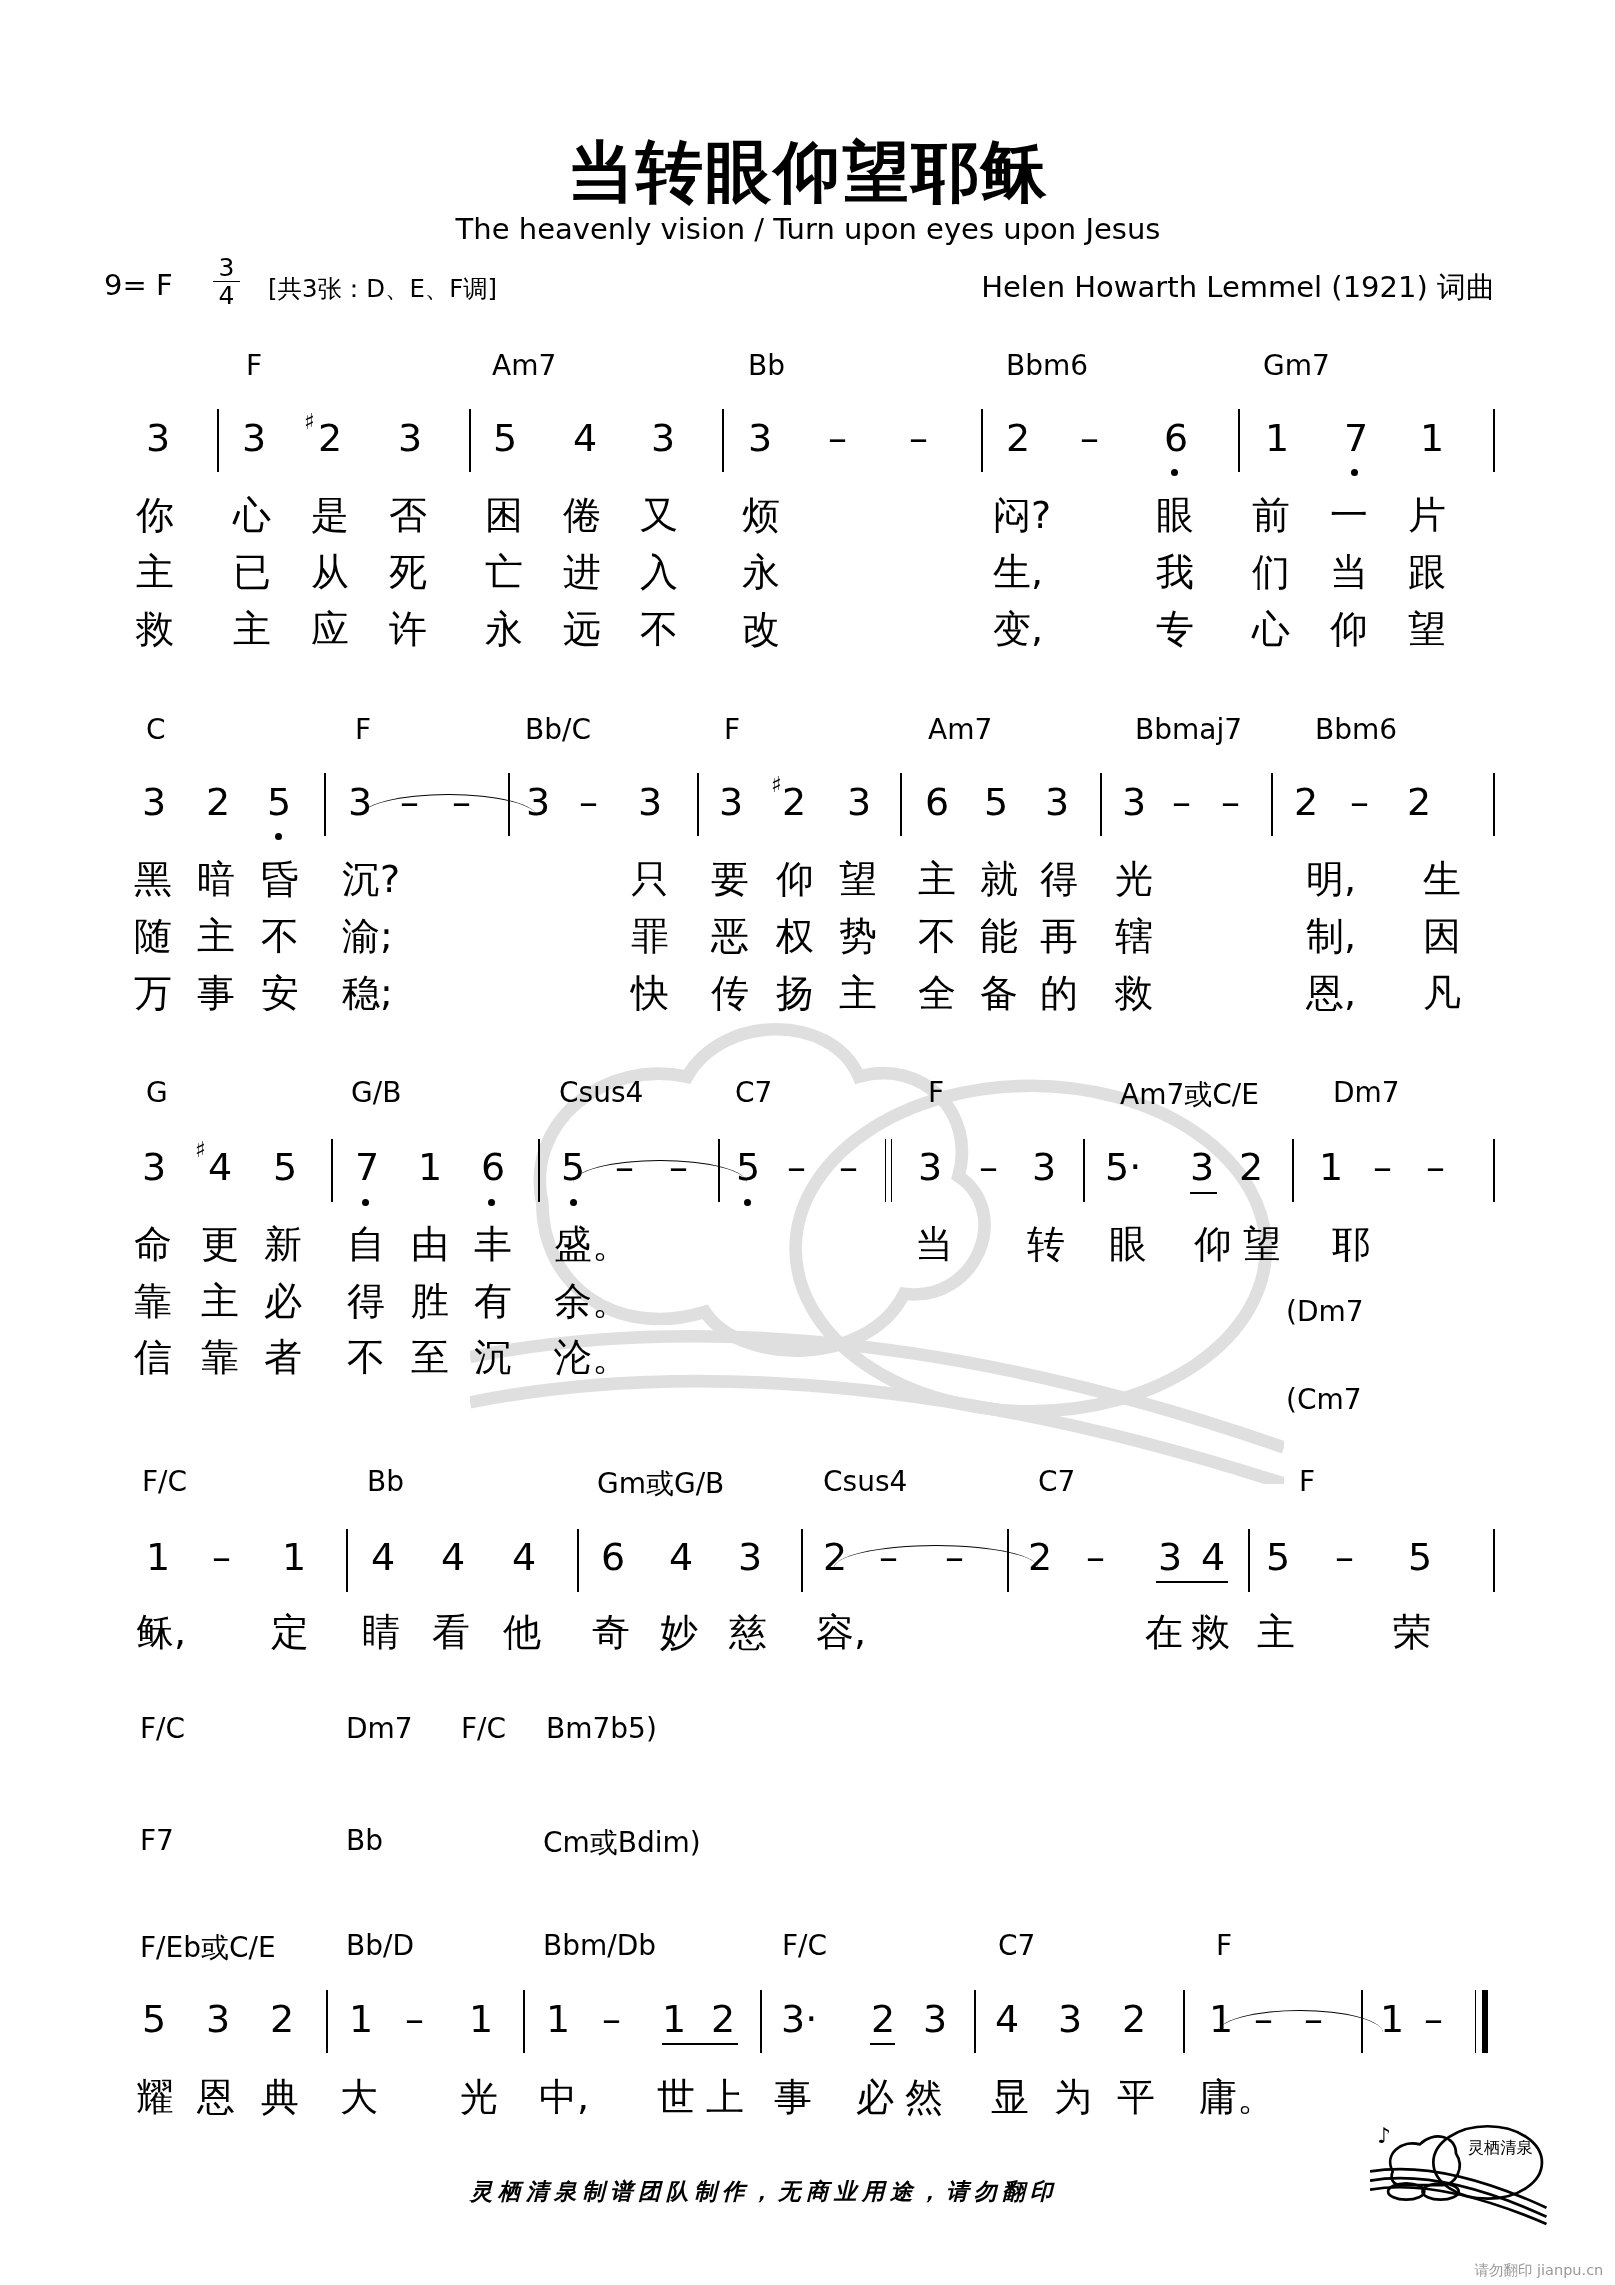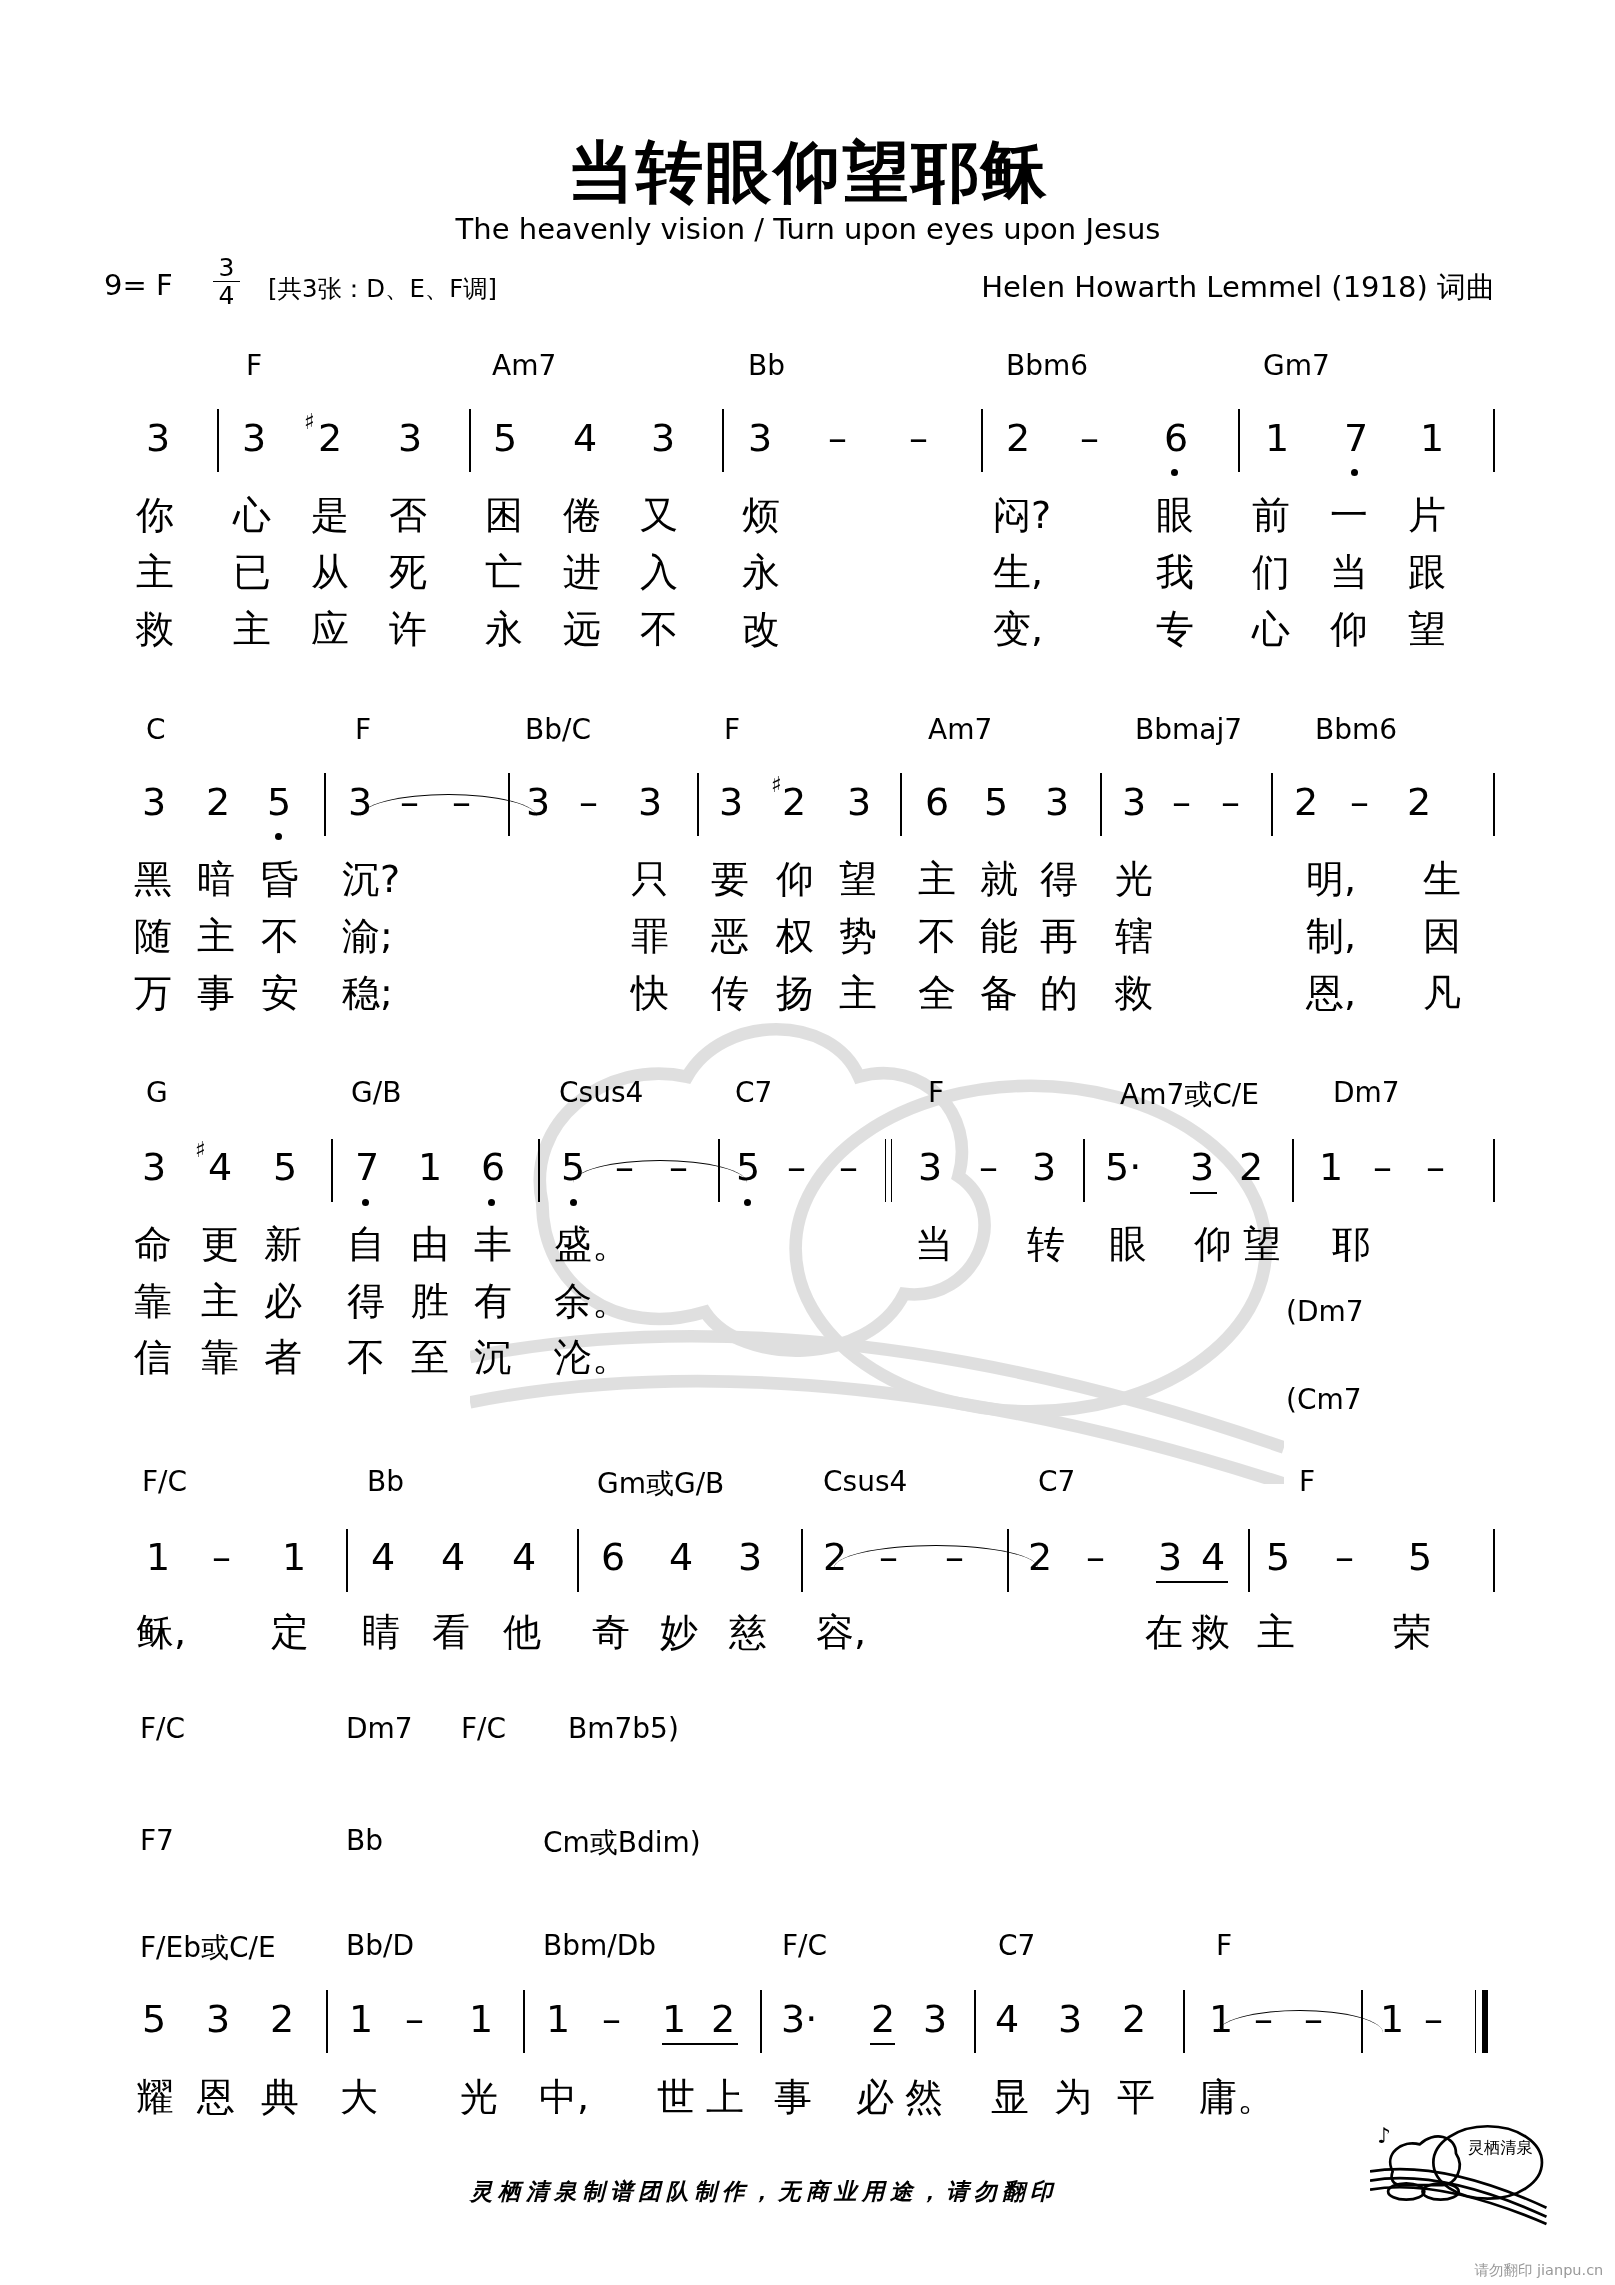--- a/index.html
+++ b/index.html
@@ -43,21 +43,21 @@
 
 <div class="abs title">当转眼仰望耶稣</div>
 <div class="abs subtitle">The heavenly vision / Turn upon eyes upon Jesus</div>
 <div class="abs key">9=  F</div>
 <div class="timesig">
   <div>3</div>
   <div class="bar"></div>
   <div>4</div>
 </div>
 <div class="abs keynote">[共3张：D、E、F调]</div>
-<div class="abs composer">Helen Howarth Lemmel (1918) 词曲</div>
+<div class="abs composer">Helen Howarth Lemmel (1921) 词曲</div>
 
 <div>
   <div class="abs chord" style="top:349px;left:246px">F</div>
   <div class="abs chord" style="top:349px;left:492px">Am7</div>
   <div class="abs chord" style="top:349px;left:748px">Bb</div>
   <div class="abs chord" style="top:349px;left:1006px">Bbm6</div>
   <div class="abs chord" style="top:349px;left:1263px">Gm7</div>
 
   <div class="abs note" style="top:416px;left:146px">3</div>
   <div class="barline" style="top:409px;left:217px"></div>
@@ -344,21 +344,21 @@
   <div class="abs lyric" style="top:1607px;left:729px">慈</div>
   <div class="abs lyric" style="top:1607px;left:816px">容,</div>
   <div class="abs lyric" style="top:1607px;left:1145px">在</div>
   <div class="abs lyric" style="top:1607px;left:1192px">救</div>
   <div class="abs lyric" style="top:1607px;left:1257px">主</div>
   <div class="abs lyric" style="top:1607px;left:1393px">荣</div>
 
   <div class="abs chord" style="top:1712px;left:140px">F/C</div>
   <div class="abs chord" style="top:1712px;left:346px">Dm7</div>
   <div class="abs chord" style="top:1712px;left:461px">F/C</div>
-  <div class="abs chord" style="top:1712px;left:568px">Bm7b5)</div>
+  <div class="abs chord" style="top:1712px;left:546px">Bm7b5)</div>
   <div class="abs chord" style="top:1824px;left:140px">F7</div>
   <div class="abs chord" style="top:1824px;left:346px">Bb</div>
   <div class="abs chord" style="top:1824px;left:543px">Cm或Bdim)</div>
 </div>
 
 <div>
   <div class="abs chord" style="top:1929px;left:140px">F/Eb或C/E</div>
   <div class="abs chord" style="top:1929px;left:346px">Bb/D</div>
   <div class="abs chord" style="top:1929px;left:543px">Bbm/Db</div>
   <div class="abs chord" style="top:1929px;left:782px">F/C</div>

